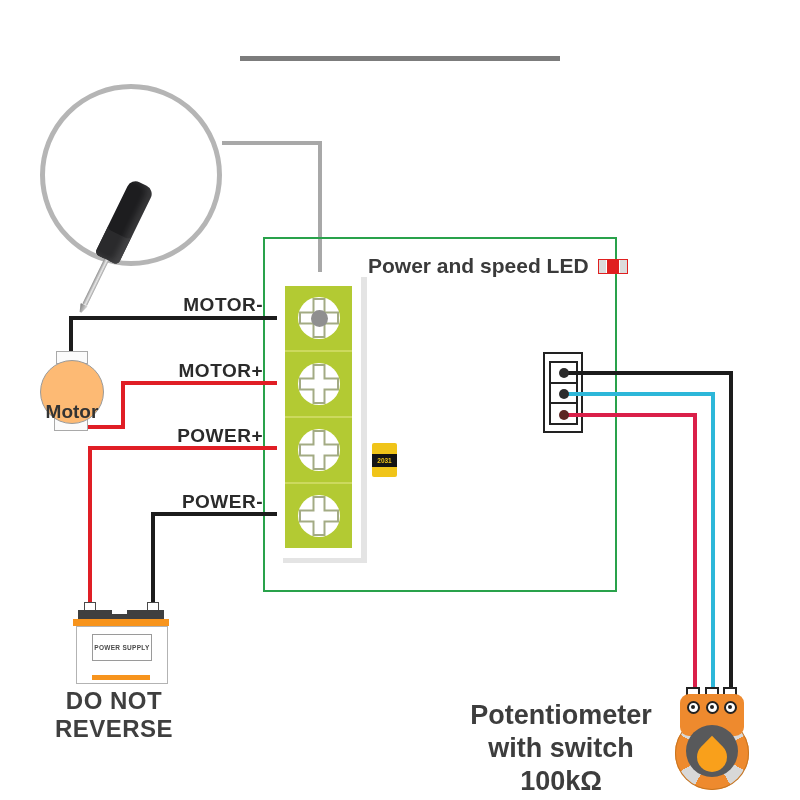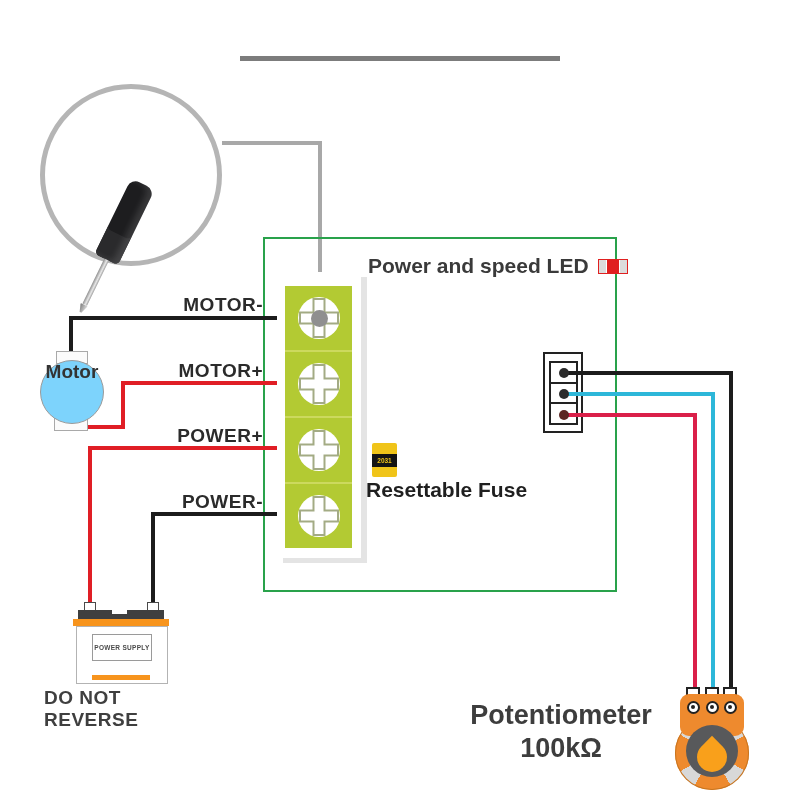--- a/index.html
+++ b/index.html
@@ -39,34 +39,34 @@
      box-shadow:6px 5px 0 0 #e4e4e4;}
   .tb-cells{position:absolute;left:285px;top:286px;width:67px;height:262px;display:flex;flex-direction:column;}
   .tb-cell{flex:1;background:#b3ca33;border-bottom:2px solid #ccd95e;display:flex;
      align-items:center;justify-content:center;}
   .tb-cell:last-child{border-bottom:none;}
   .t-label{position:absolute;width:112px;text-align:right;font-size:19px;font-weight:bold;
      letter-spacing:.5px;color:#2b2b2b;}
   
   .motor-cap{position:absolute;background:#fbfbfb;border:1px solid #a9a9a9;}
   .motor-body{position:absolute;left:40px;top:360px;width:62px;height:62px;border-radius:50%;
-     border:1.5px solid #9a9a9a;background:#7dd3fc;display:flex;align-items:flex-start;justify-content:center;
+     border:1.5px solid #9a9a9a;background:#fdba74;display:flex;align-items:flex-end;justify-content:center;
      font-size:19px;font-weight:bold;color:#333;}
   
   .bat-post{position:absolute;width:12px;height:10px;background:#fff;border:1.5px solid #4a4a4a;box-sizing:border-box;}
   .bat-bar{position:absolute;left:78px;top:610px;width:86px;height:9px;background:#3f3f3f;}
   .bat-notch{position:absolute;left:112px;top:610px;width:15px;height:4px;background:#fff;}
   .bat-band{position:absolute;left:73px;top:619px;width:96px;height:7px;background:#f7941d;}
   .bat-body{position:absolute;left:76px;top:626px;width:90px;height:56px;background:#fff;border:1px solid #b3b3b3;}
   .bat-label{position:absolute;left:15px;top:7px;width:58px;height:25px;border:1px solid #9a9a9a;
      display:flex;align-items:center;justify-content:center;font-size:6.5px;font-weight:bold;
      letter-spacing:.3px;color:#4a4a4a;}
   .bat-strip{position:absolute;left:15px;top:48px;width:58px;height:5px;background:#f7941d;}
-  .warning{position:absolute;left:44px;top:687px;width:168px;
-     font-size:19px;font-weight:bold;color:#3f3f3f;letter-spacing:.5px;}
+  .warning{position:absolute;left:30px;top:687px;width:168px;text-align:center;
+     font-size:24px;font-weight:bold;color:#3f3f3f;letter-spacing:.5px;}
   
   .fuse{position:absolute;left:372px;top:443px;width:25px;height:34px;background:#f0c419;border-radius:2px;}
   .fuse-band{position:absolute;left:0;top:11px;width:25px;height:13px;background:#141414;
      display:flex;align-items:center;justify-content:center;font-size:6.5px;font-weight:bold;color:#f0c419;}
   .fuse-label{position:absolute;left:366px;top:478px;font-size:21px;font-weight:bold;color:#1f1f1f;}
   
   .conn-outer{position:absolute;left:543px;top:352px;width:40px;height:81px;border:2.5px solid #222;
      background:#fff;box-sizing:border-box;}
   .conn-inner{position:absolute;left:549px;top:361px;width:29px;height:64px;border:2px solid #222;
      box-sizing:border-box;display:flex;flex-direction:column;}
@@ -177,21 +177,20 @@
     <div class="bat-label">
       <span>POWER SUPPLY</span>
     </div>
     <div class="bat-strip"></div>
   </div>
   <div class="warning">DO NOT REVERSE</div>
 
   <div class="fuse">
     <div class="fuse-band">2031</div>
   </div>
-  <div class="fuse-label">Resettable Fuse</div>
 
   <div class="conn-outer"></div>
   <div class="conn-inner">
     <div class="conn-cell"></div>
     <div class="conn-cell"></div>
     <div class="conn-cell"></div>
   </div>
 
   <div class="seg black" style="left:564px;top:371px;width:168px;height:3.5px"></div>
   <div class="seg black" style="left:729px;top:371px;width:3.5px;height:318px"></div>
@@ -210,16 +209,17 @@
   <div class="pot-knob"></div>
   <div class="pot-body"></div>
   <div class="pot-eyelet" style="left:687px;top:701px"></div>
   <div class="pot-eyelet" style="left:706px;top:701px"></div>
   <div class="pot-eyelet" style="left:724px;top:701px"></div>
   <div class="pot-disc"></div>
   <div class="pot-drop"></div>
 
   <div class="pot-text">
     <div>Potentiometer</div>
+    <div>with switch</div>
     <div>100kΩ</div>
   </div>
 
 </div>
 
 </body></html>

